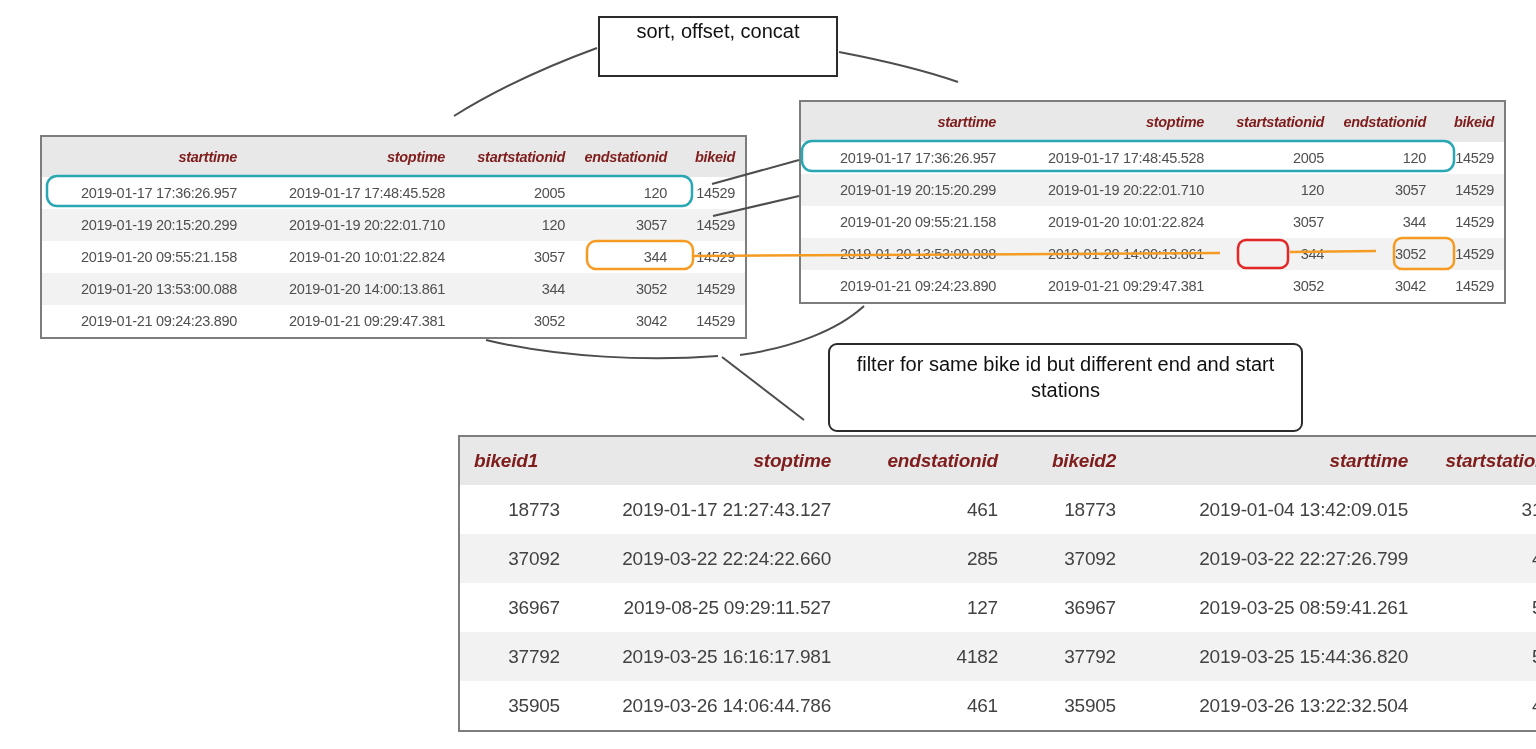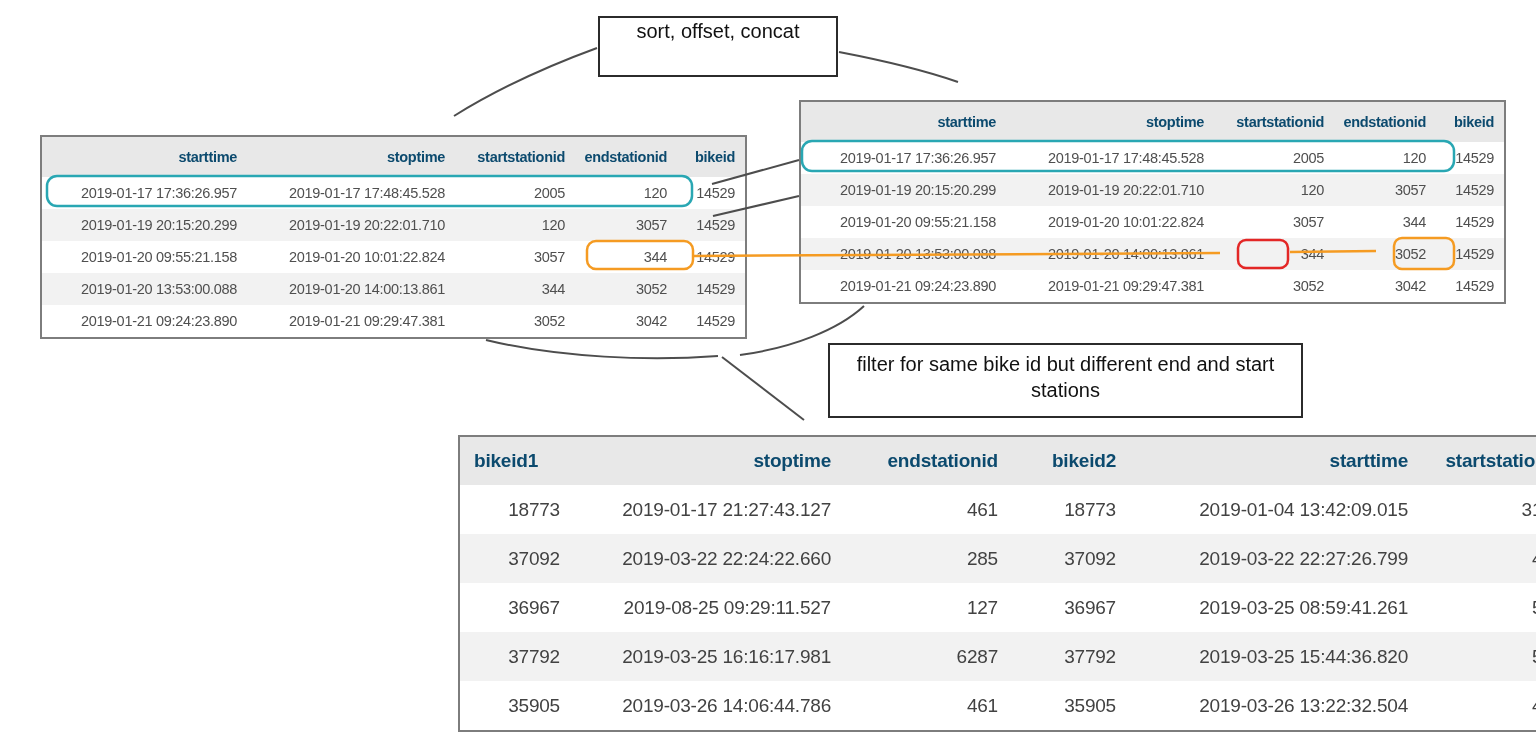--- a/index.html
+++ b/index.html
@@ -7,26 +7,26 @@
     position:relative;width:1536px;height:749px;background:#ffffff;overflow:hidden;
     font-family:"Liberation Sans","DejaVu Sans",sans-serif;
   }
   
   .label-box{
     position:absolute;box-sizing:border-box;border:2px solid #2b2b2b;background:#fff;
     display:flex;justify-content:center;text-align:center;
     color:#111;font-size:20px;line-height:1.3;z-index:2;
   }
   #sort-box{left:598px;top:16px;width:240px;height:61px;}
-  #filter-box{left:828px;top:343px;width:475px;height:75px;padding:6px 20px;}
+  #filter-box{left:828px;top:343px;width:475px;height:89px;padding:6px 20px;border-radius:9px;}
   
   table{border-collapse:collapse;table-layout:fixed;position:absolute;z-index:1;
         background:#fff;border:2px solid var(--tbl-border);}
   th,td{overflow:hidden;white-space:nowrap;}
-  th{background:var(--header-bg);color:#0c4a6e;font-weight:bold;}
+  th{background:var(--header-bg);color:#7f1d1d;font-weight:bold;font-style:italic;}
   tbody tr:nth-child(even) td{background:var(--stripe);}
   td{color:#4f4f4f;}
   
   .t-small{letter-spacing:-0.3px;font-size:14.5px;}
   .t-small th{height:40px;text-align:right;padding:0 10px 0 0;}
   .t-small td{height:32px;text-align:right;padding:0 10px 0 0;}
   .t-small .c0{width:195px;} .t-small .c1{width:198px;}
   .t-small .c2{width:110px;} .t-small .c3{width:92px;} .t-small .c4{width:58px;}
   #left-table{left:40px;top:135px;width:660px;}
   #right-table{left:799px;top:100px;width:661px;}
@@ -182,21 +182,21 @@
           <td class="c0">36967</td>
           <td class="c1">2019-08-25 09:29:11.527</td>
           <td class="c2">127</td>
           <td class="c3">36967</td>
           <td class="c4">2019-03-25 08:59:41.261</td>
           <td class="c5">522</td>
         </tr>
         <tr>
           <td class="c0">37792</td>
           <td class="c1">2019-03-25 16:16:17.981</td>
-          <td class="c2">6287</td>
+          <td class="c2">4182</td>
           <td class="c3">37792</td>
           <td class="c4">2019-03-25 15:44:36.820</td>
           <td class="c5">522</td>
         </tr>
         <tr>
           <td class="c0">35905</td>
           <td class="c1">2019-03-26 14:06:44.786</td>
           <td class="c2">461</td>
           <td class="c3">35905</td>
           <td class="c4">2019-03-26 13:22:32.504</td>

